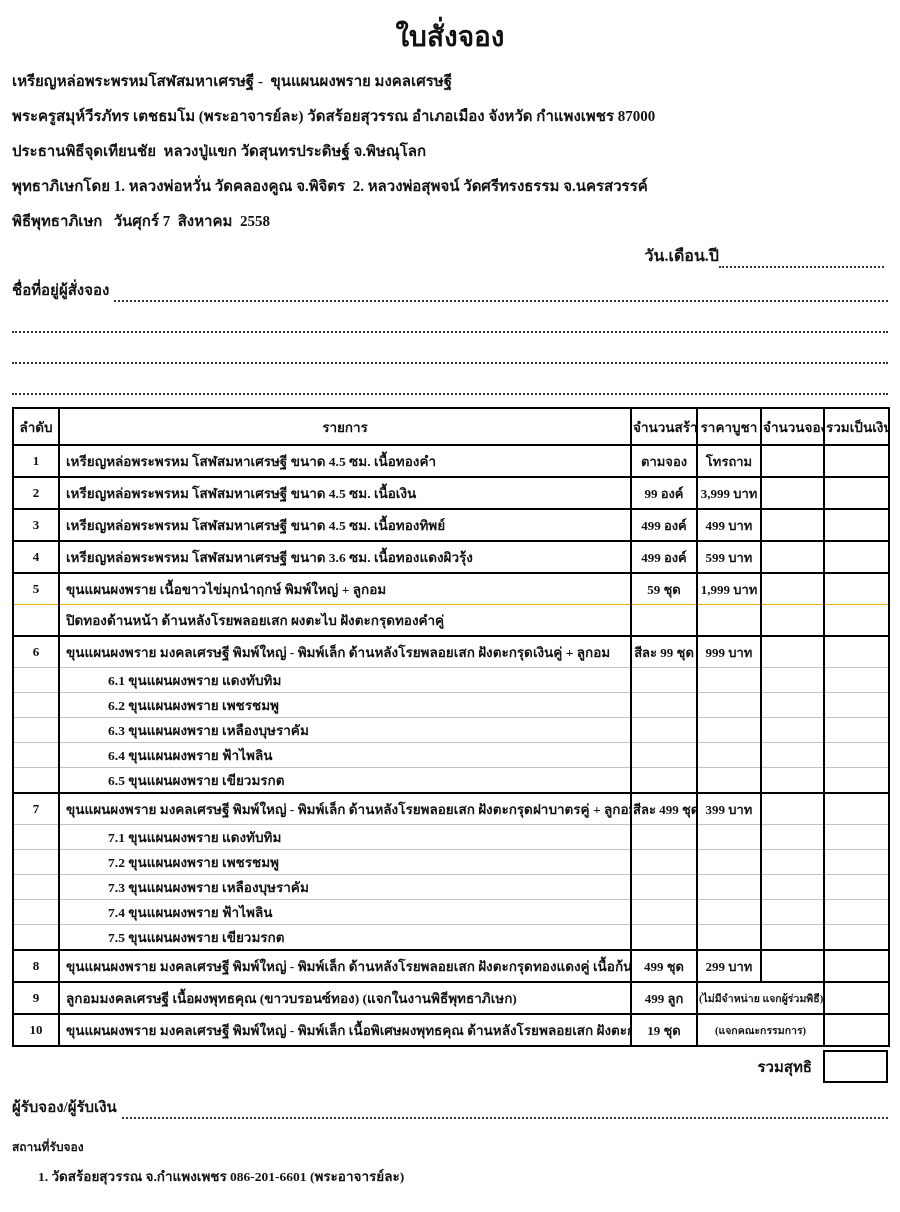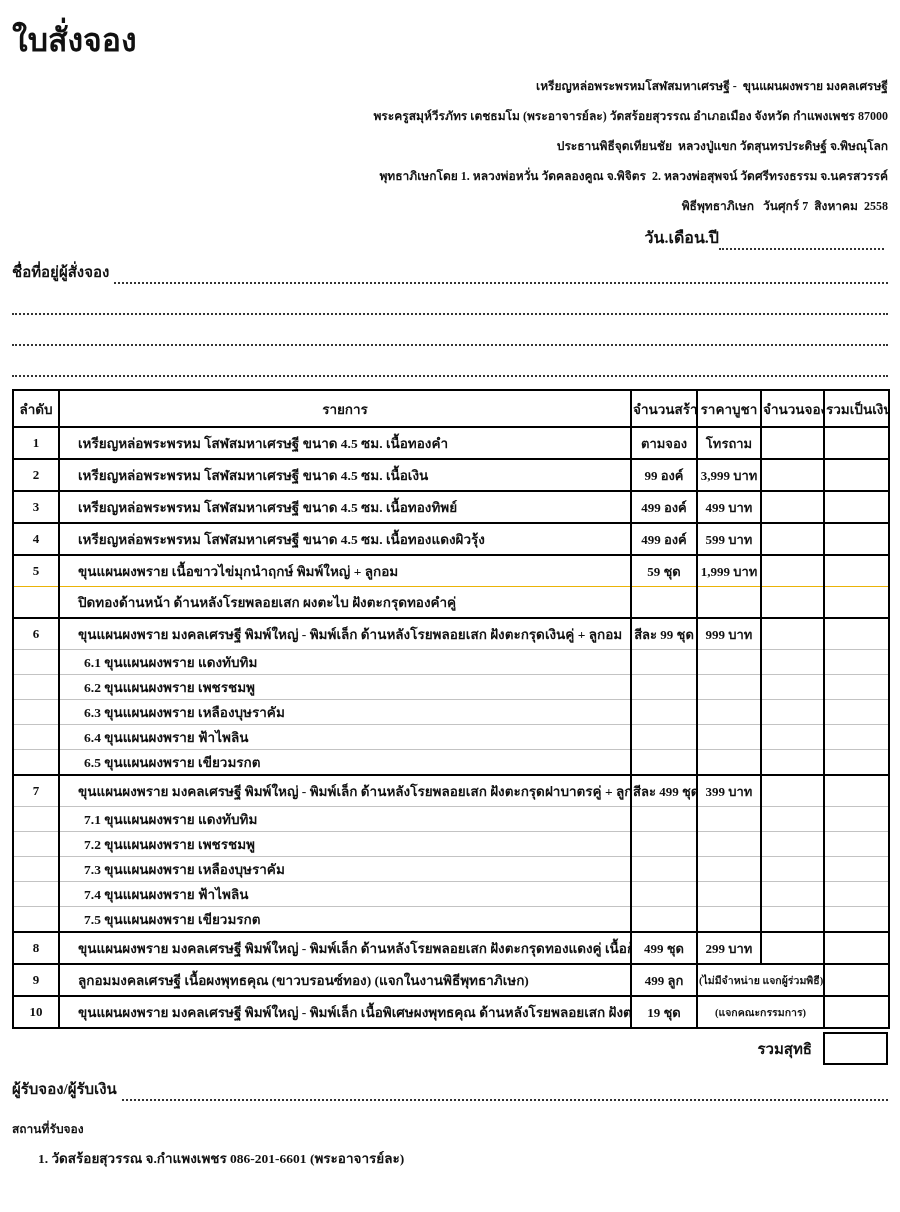--- a/index.html
+++ b/index.html
@@ -4,43 +4,43 @@
 <style>
   html,body{margin:0;padding:0;}
   body{
     width:900px;height:1212px;overflow:hidden;
     background:#ffffff;color:#111;
     font-family:"Liberation Serif","DejaVu Serif",serif;
     font-weight:bold;
   }
   .page{padding:8px 12px 0 12px;}
 
-  .title{font-size:32px;margin-top:6px;}
+  .title{text-align:center;font-size:28px;margin-top:6px;}
   .hlines{margin-top:8px;}
-  .hline{text-align:right;font-size:12px;margin-top:11px;white-space:pre;}
+  .hline{text-align:left;font-size:15px;margin-top:11px;white-space:pre;}
 
   .date-line{display:flex;justify-content:flex-end;align-items:flex-end;margin-top:10px;font-size:16px;padding-right:4px;}
   .dots-short{display:inline-block;width:165px;border-bottom:2px dotted #333;height:13px;}
 
   .fill-line{display:flex;align-items:flex-end;font-size:15px;margin-top:10px;}
   .fill-line .dots{flex:1;border-bottom:2px dotted #333;height:13px;margin-left:5px;}
   .addr-dots{border-bottom:2px dotted #333;height:29px;}
 
   table.order{border-collapse:collapse;table-layout:fixed;width:876px;margin:12px auto 0 auto;border:2px solid #000;}
   col.c-no{width:46px;}  col.c-item{width:572px;}
   col.c-made{width:66px;} col.c-price{width:64px;}
   col.c-qty{width:63px;}  col.c-total{width:65px;}
   th,td{border-left:2px solid #000;overflow:hidden;white-space:nowrap;font-weight:bold;}
   thead th{border-bottom:2px solid #000;height:33px;font-size:13.5px;text-align:center;}
   tr.normal td{border-top:2px solid #000;height:28px;}
   tr.cont td{border-top:1px solid #eab308;height:28px;}
   tr.sub td{border-top:1px solid #c3c3c3;height:21px;}
   td.no{text-align:center;font-size:13px;}
-  td.item{padding-left:18px;text-align:left;font-size:13.5px;}
-  tr.sub td.item{padding-left:24px;}
+  td.item{padding-left:6px;text-align:left;font-size:13.5px;}
+  tr.sub td.item{padding-left:48px;}
   td.made,td.price,td.qty,td.total{text-align:center;font-size:13px;}
   td.note{font-size:10.5px;}
 
   .total-row{width:876px;margin:3px auto 0 auto;display:flex;justify-content:flex-end;align-items:center;gap:11px;font-size:15px;}
   .total-box{width:61px;height:29px;border:2px solid #000;}
 
   .receiver{margin-top:12px;}
   .pickup-heading{font-size:12px;margin-top:18px;}
   .pickup-items{padding-left:26px;}
   .pickup-item{font-size:13.5px;margin-top:9px;}
@@ -112,21 +112,21 @@
         <tr class="normal">
           <td class="no">3</td>
           <td class="item">เหรียญหล่อพระพรหม โสฬสมหาเศรษฐี ขนาด 4.5 ซม. เนื้อทองทิพย์</td>
           <td class="made">499 องค์</td>
           <td class="price">499 บาท</td>
           <td class="qty"></td>
           <td class="total"></td>
         </tr>
         <tr class="normal">
           <td class="no">4</td>
-          <td class="item">เหรียญหล่อพระพรหม โสฬสมหาเศรษฐี ขนาด 4.5 ซม. เนื้อทองแดงผิวรุ้ง</td>
+          <td class="item">เหรียญหล่อพระพรหม โสฬสมหาเศรษฐี ขนาด 3.6 ซม. เนื้อทองแดงผิวรุ้ง</td>
           <td class="made">499 องค์</td>
           <td class="price">599 บาท</td>
           <td class="qty"></td>
           <td class="total"></td>
         </tr>
         <tr class="normal">
           <td class="no">5</td>
           <td class="item">ขุนแผนผงพราย  เนื้อขาวไข่มุกนำฤกษ์  พิมพ์ใหญ่ + ลูกอม</td>
           <td class="made">59 ชุด</td>
           <td class="price">1,999 บาท</td>

